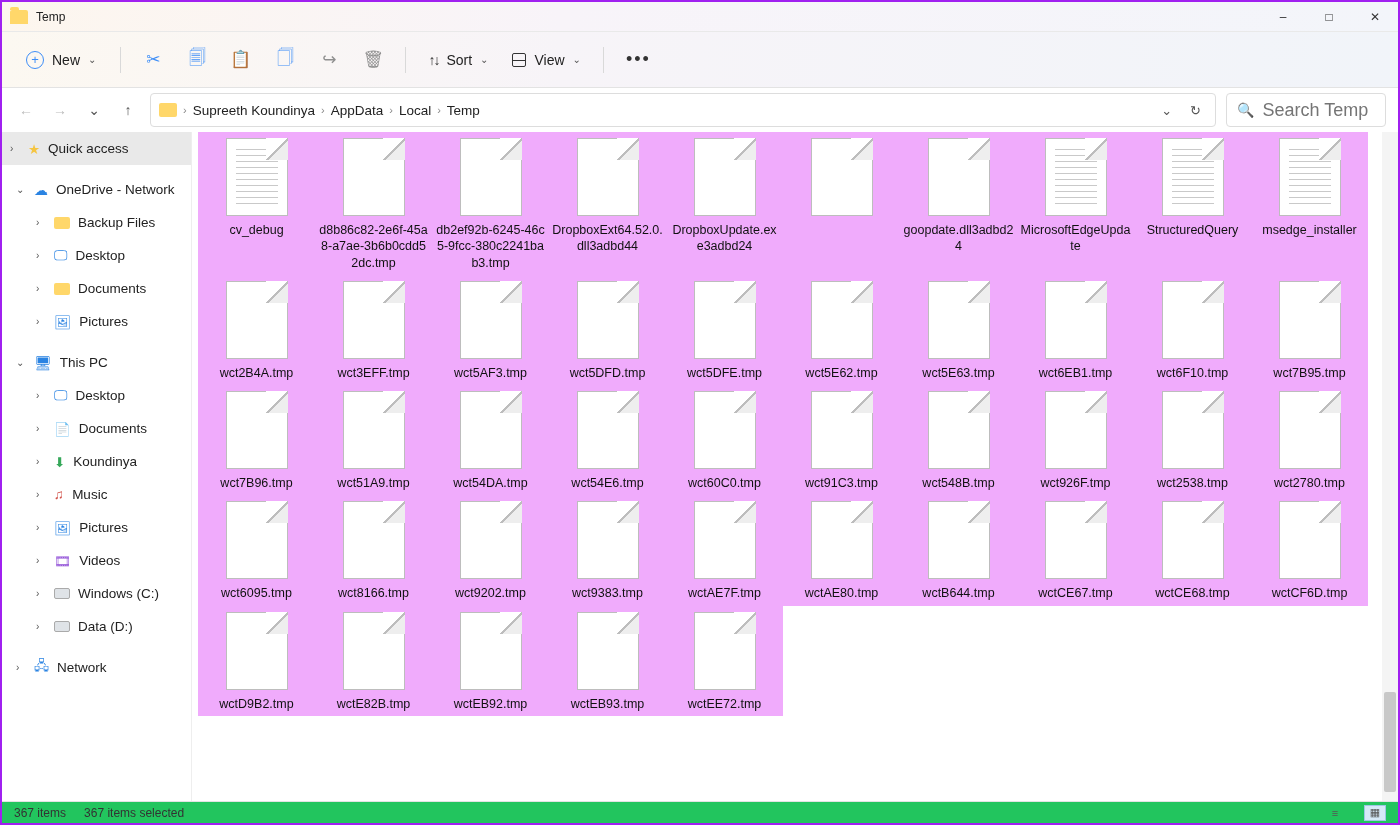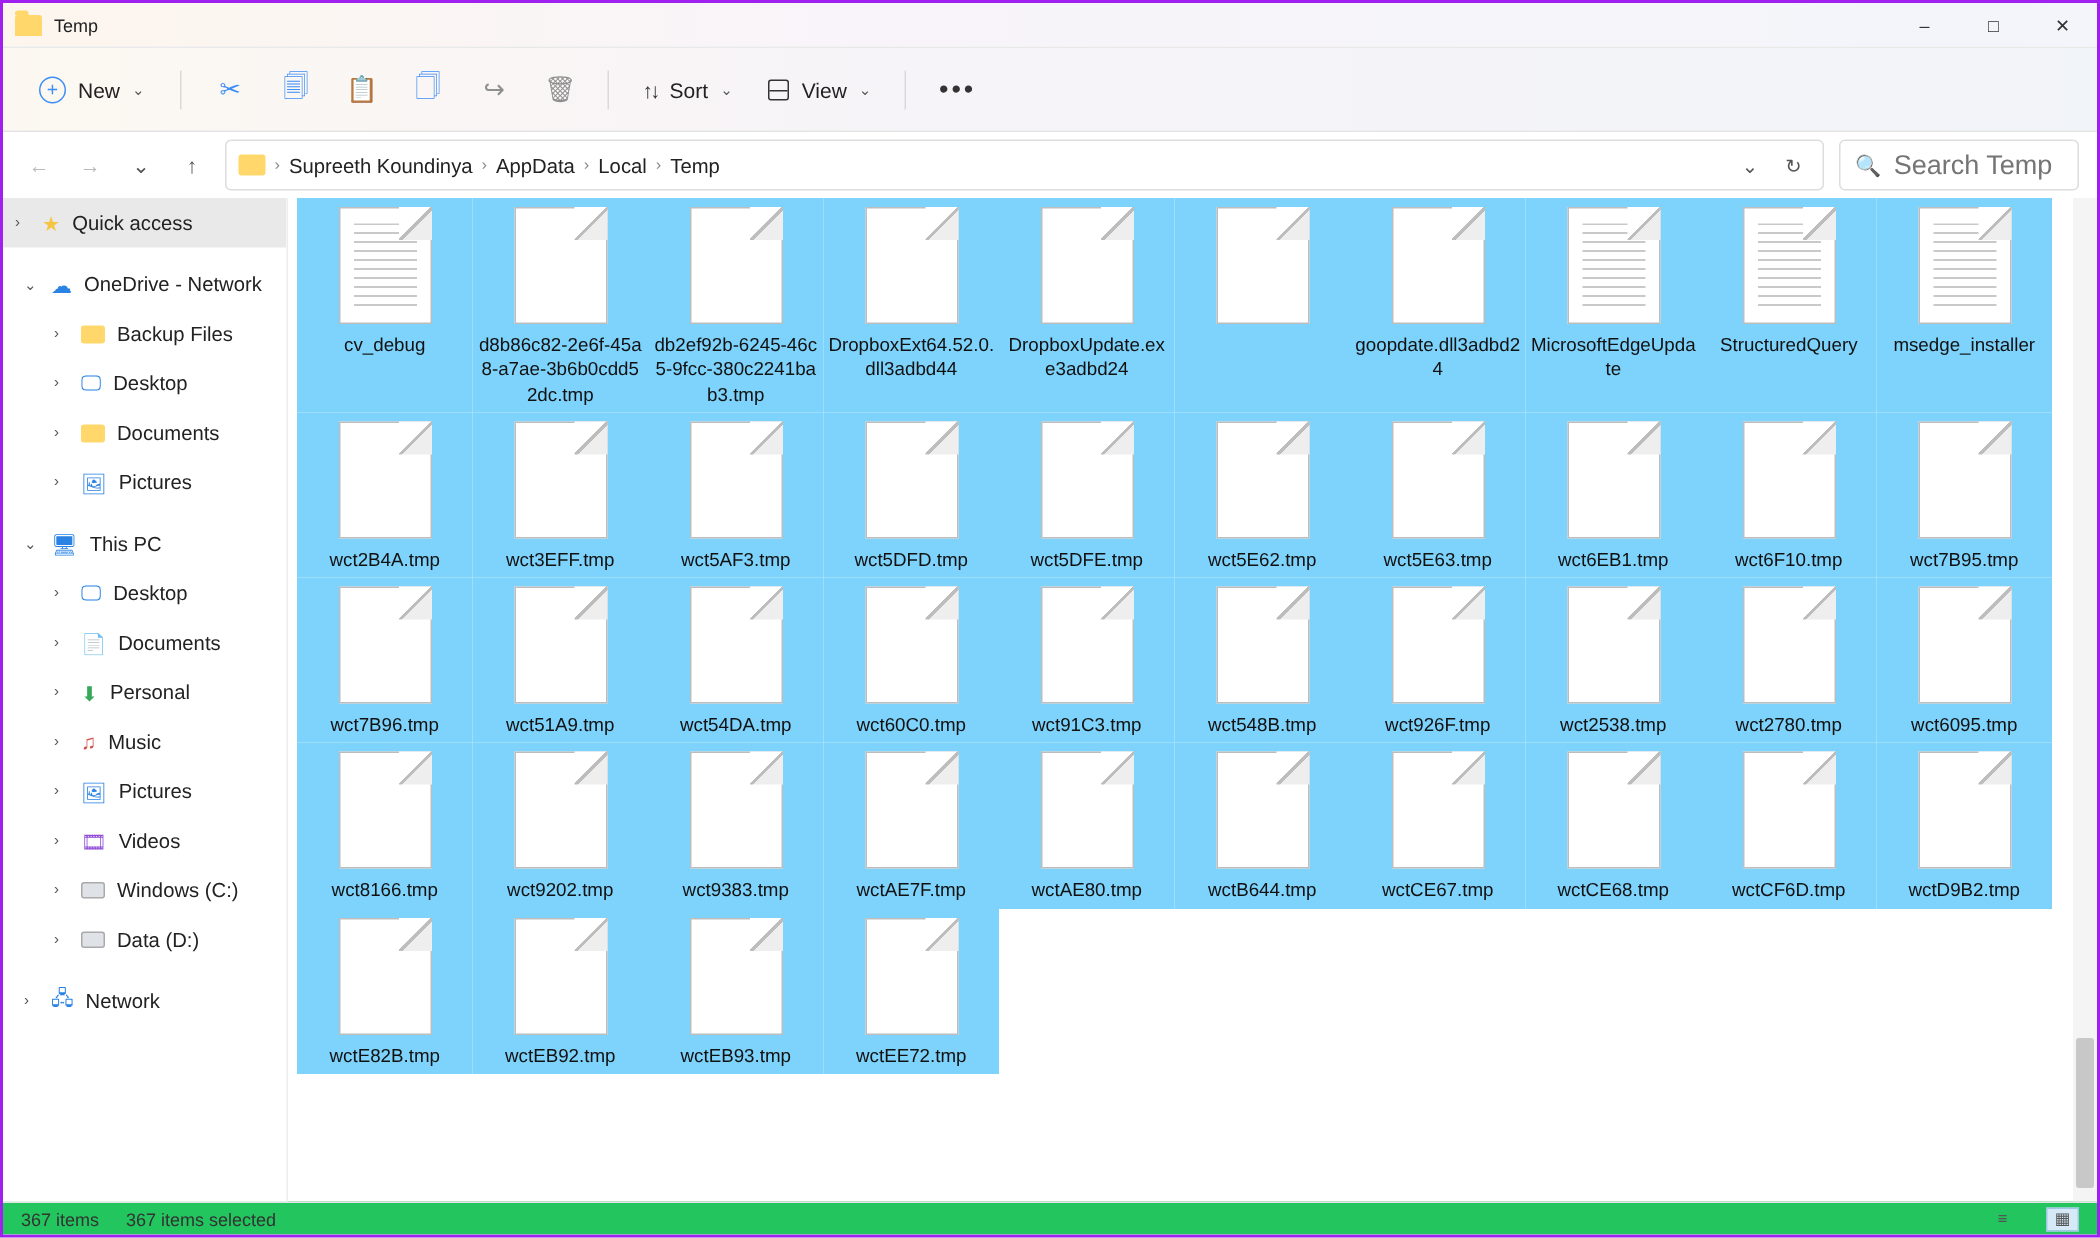--- a/index.html
+++ b/index.html
@@ -59,21 +59,21 @@
 .sidebar .disk { width:16px; height:11px; background:#dfe3e7; border:1px solid #aaa; border-radius:2px; }
 .sidebar .pic { color:#2a83e2; }
 .sidebar .vid { color:#8e4bd6; }
 .sidebar .dl { color:#36a85a; }
 .sidebar .net { color:#2a83e2; }
 
 
 .gridwrap { flex:1; overflow:hidden; position:relative; padding-left:6px; }
 .grid { display:grid; grid-template-columns: repeat(10, 117px); align-content:start; }
 .cell { width:117px; padding:6px 3px 4px; display:flex; flex-direction:column; align-items:center; }
-.cell.sel { background:#7dd3fc; }
+.cell.sel { background:#f0abfc; }
 .fileicon { width:62px; height:78px; background:#fff; border:1px solid #bdbdbd; position:relative; margin-bottom:6px; }
 .fileicon::after { content:""; position:absolute; right:-1px; top:-1px; width:22px; height:22px; background:linear-gradient(135deg,#fff 0 48%, #bdbdbd 48% 55%, #eee 55% 100%); }
 .fileicon.text::before { content:""; position:absolute; left:9px; top:10px; right:9px; height:55px;
   background:repeating-linear-gradient(#c9c9c9 0 1px, transparent 1px 6px); }
 .fname { font-size:12.5px; color:#111; text-align:center; line-height:1.3; word-break:break-all; max-width:112px; }
 
 
 .vscroll { position:absolute; right:0; top:0; width:16px; height:100%; background:#f4f4f4; }
 .vscroll .thumb { position:absolute; left:2px; width:12px; background:#c8c8c8; border-radius:2px; }
 
@@ -194,21 +194,21 @@
         <span>Desktop</span>
       </div>
     <div class="row sub">
         <span class="caret">›</span>
         <span>📄</span>
         <span>Documents</span>
       </div>
     <div class="row sub">
         <span class="caret">›</span>
         <span class="dl">⬇</span>
-        <span>Personal</span>
+        <span>Koundinya</span>
       </div>
     <div class="row sub">
         <span class="caret">›</span>
         <span style="color:#d1524a">♫</span>
         <span>Music</span>
       </div>
     <div class="row sub">
         <span class="caret">›</span>
         <span class="pic">🖼</span>
         <span>Pictures</span>
@@ -321,20 +321,24 @@
           <div class="fileicon"></div>
           <div class="fname">wct7B96.tmp</div>
         </div>
         <div class="cell sel">
           <div class="fileicon"></div>
           <div class="fname">wct51A9.tmp</div>
         </div>
         <div class="cell sel">
           <div class="fileicon"></div>
           <div class="fname">wct54DA.tmp</div>
+        </div>
+        <div class="cell sel">
+          <div class="fileicon"></div>
+          <div class="fname">wct54E6.tmp</div>
         </div>
         <div class="cell sel">
           <div class="fileicon"></div>
           <div class="fname">wct60C0.tmp</div>
         </div>
         <div class="cell sel">
           <div class="fileicon"></div>
           <div class="fname">wct91C3.tmp</div>
         </div>
         <div class="cell sel">

